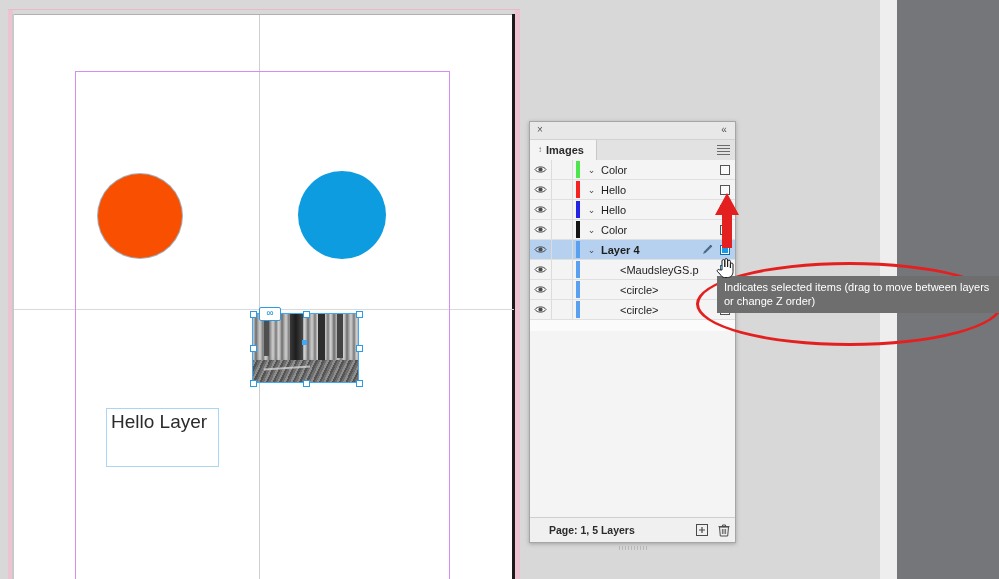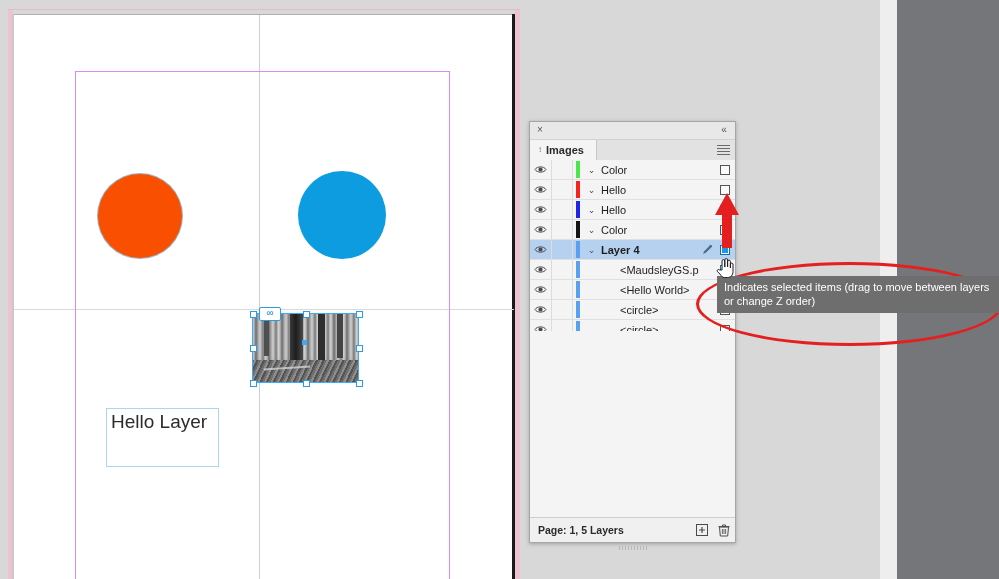--- a/index.html
+++ b/index.html
@@ -94,21 +94,21 @@
   .layer-row.is-selected .cell-name{font-weight:bold;}
   .layer-row.is-child .cell-name{padding-left:20px;}
   .cell-pen{width:16px;height:19px;display:flex;align-items:center;justify-content:center;font-size:10px;}
   .cell-target{width:20px;height:19px;display:flex;align-items:center;justify-content:center;}
   .target-box{width:8px;height:8px;border:1px solid #555;background:#fbfbfb;display:block;}
   .target-box.is-on{background:#1b9ae8;border-color:#0d6fae;box-shadow:inset 0 0 0 1px #fff;}
   #layer-list-filler{background:#f4f4f4;position:absolute;left:0;right:0;top:171px;bottom:0;}
 
   #panel-statusbar{position:absolute;left:0;right:0;bottom:0;height:24px;background:#f0f0f0;
       border-top:1px solid #cfcfcf;display:flex;align-items:center;}
-  #status-text{flex:1;padding-left:8px;font-size:10.5px;font-weight:bold;color:#2b2b2b;white-space:nowrap;}
+  #status-text{flex:1;padding-left:19px;font-size:10.5px;font-weight:bold;color:#2b2b2b;white-space:nowrap;}
   #btn-new-layer,#btn-delete-layer{width:22px;height:24px;display:flex;align-items:center;justify-content:center;cursor:pointer;}
   #panel-resize-grip{position:absolute;left:50%;transform:translateX(-50%);bottom:-8px;width:28px;height:4px;
       background:repeating-linear-gradient(90deg,#b8b8b8 0 1px,transparent 1px 3px);}
 
   
   #annot-arrow{position:absolute;left:712px;top:191px;width:30px;height:58px;pointer-events:none;}
   #annot-ellipse{position:absolute;left:696px;top:262px;width:301px;height:78px;
       border:3px solid #e41f1f;border-radius:50%;pointer-events:none;}
   #tooltip{position:absolute;left:717px;top:276px;width:278px;padding:4px 7px 5px 7px;
       background:#6e6e6e;color:#ffffff;font-size:11px;line-height:14px;}
@@ -295,38 +295,20 @@
         </div>
         <div class="cell-lock"></div>
         <div class="cell-swatch">
           <span class="swatch-bar" style="background: rgb(90, 160, 240);"></span>
         </div>
         <div class="cell-disclosure"></div>
         <div class="cell-name">&lt;MaudsleyGS.psd&gt;</div>
         <div class="cell-pen"></div>
         <div class="cell-target">
           <span class="target-box is-on"></span>
-        </div>
-      </div>
-      <div class="layer-row is-child">
-        <div class="cell-eye">
-          <svg width="13" height="9" viewBox="0 0 13 9">
-            <path d="M1 4.5 C3 1 10 1 12 4.5 C10 8 3 8 1 4.5 Z" fill="none" stroke="#4a4a4a" stroke-width="1"></path>
-            <circle cx="6.5" cy="4.5" r="2.1" fill="#4a4a4a"></circle>
-          </svg>
-        </div>
-        <div class="cell-lock"></div>
-        <div class="cell-swatch">
-          <span class="swatch-bar" style="background: rgb(90, 160, 240);"></span>
-        </div>
-        <div class="cell-disclosure"></div>
-        <div class="cell-name">&lt;Hello World&gt;</div>
-        <div class="cell-pen"></div>
-        <div class="cell-target">
-          <span class="target-box"></span>
         </div>
       </div>
       <div class="layer-row is-child">
         <div class="cell-eye">
           <svg width="13" height="9" viewBox="0 0 13 9">
             <path d="M1 4.5 C3 1 10 1 12 4.5 C10 8 3 8 1 4.5 Z" fill="none" stroke="#4a4a4a" stroke-width="1"></path>
             <circle cx="6.5" cy="4.5" r="2.1" fill="#4a4a4a"></circle>
           </svg>
         </div>
         <div class="cell-lock"></div>

